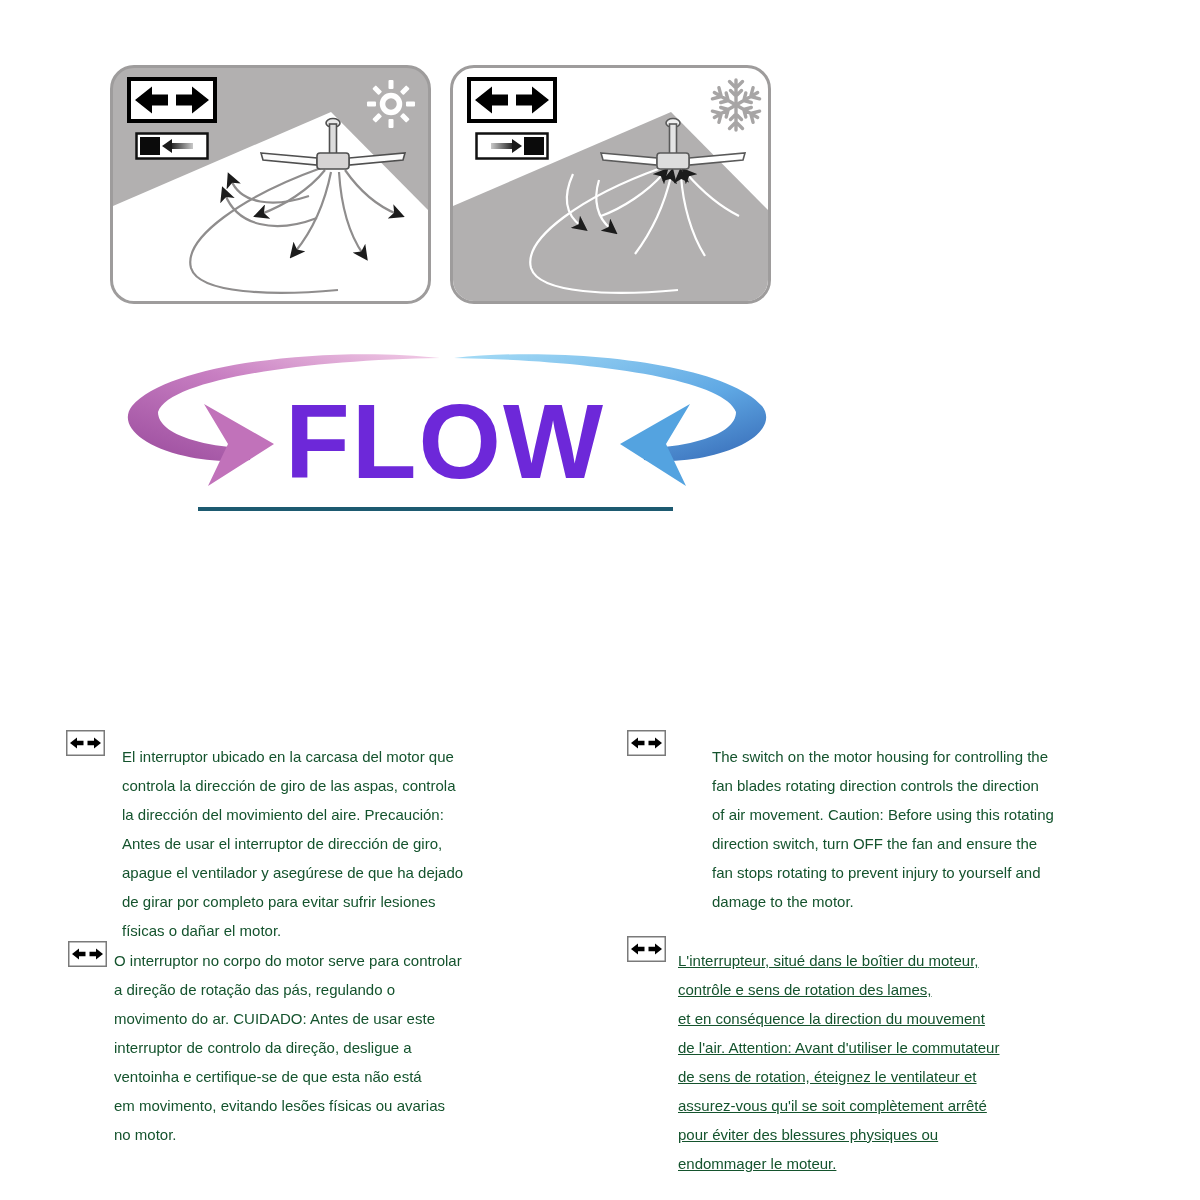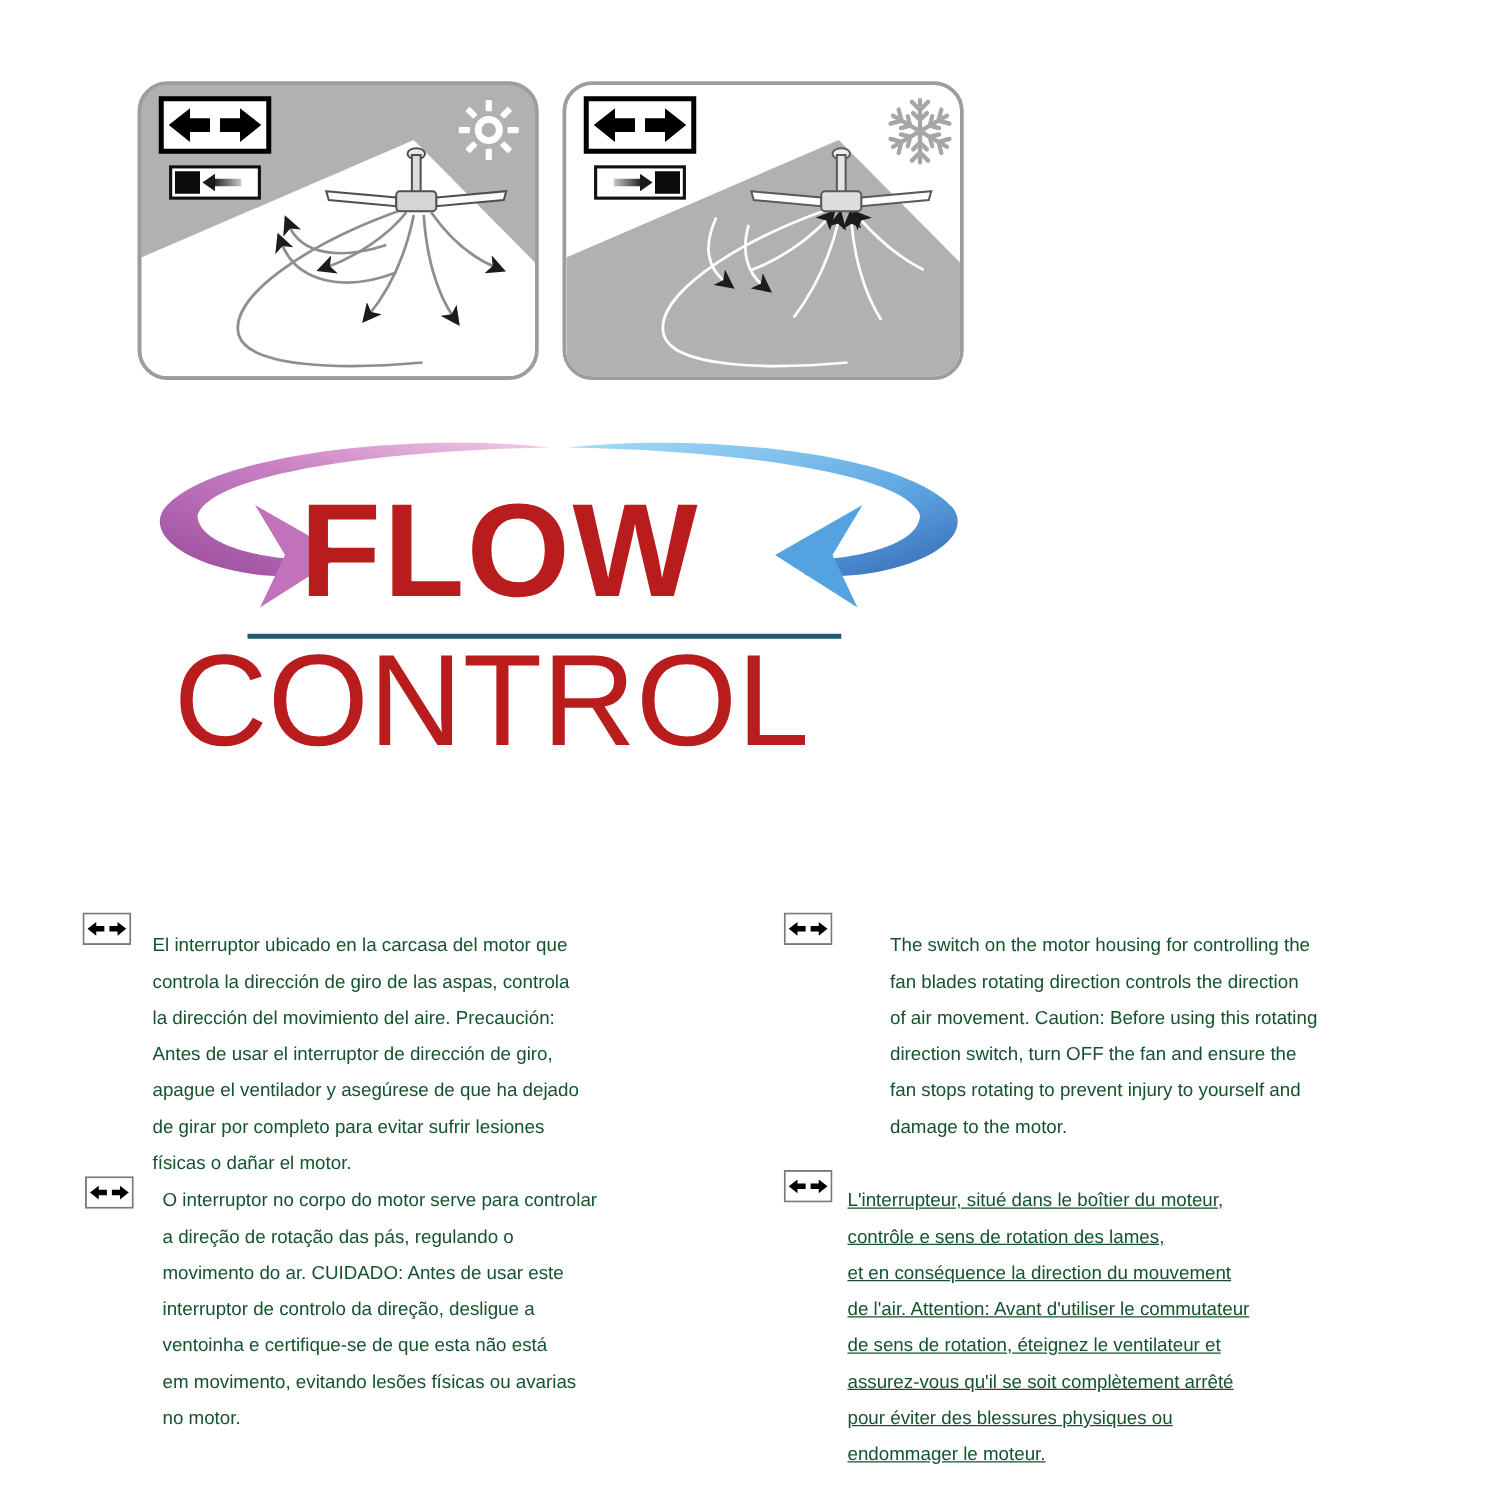--- a/index.html
+++ b/index.html
@@ -8,21 +8,21 @@
   .abs{position:absolute;}
 
   
   .panel{position:absolute;top:65px;width:315px;height:233px;border:3px solid #9e9c9c;
          border-radius:24px;overflow:hidden;background:#fff;}
   .panel svg{display:block;width:100%;height:100%;}
   #panel-summer{left:110px;}
   #panel-winter{left:450px;}
 
   
-  .logo-word{position:absolute;color:#b91c1c;white-space:nowrap;}
+  .logo-word{position:absolute;color:#6d28d9;text-align:center;white-space:nowrap;}
   #flow-word{left:240px;top:388px;width:410px;font-size:106px;line-height:106px;
              font-weight:bold;letter-spacing:2px;}
   #logo-divider{position:absolute;left:198px;top:507px;width:475px;height:4px;background:#1d5a70;}
   #control-word{left:139px;top:509px;width:600px;font-size:104px;line-height:104px;
                 font-weight:normal;letter-spacing:0px;}
 
   
   .instr-text{position:absolute;width:478px;font-size:15px;line-height:29px;color:#14532d;
               white-space:pre-line;margin-top:16px;}
   .bullet{position:absolute;width:39px;height:26px;}
@@ -168,21 +168,20 @@
     </g>
 
     <g>
       <path d="M 346 12 C 453 0, 616 16, 654 60 C 668 78, 646 100, 601 110 C 581 115, 556 116, 536 114 L 534 102 C 576 102, 628 90, 628 66 C 616 32, 476 14, 346 12 Z" fill="url(#gradBlue)"></path>
       <path d="M 512 98 L 582 58 L 558 98 L 578 140 Z" fill="#54a3e0"></path>
     </g>
   </svg>
 
   <div class="logo-word" id="flow-word">FLOW</div>
   <div id="logo-divider"></div>
-  <div class="logo-word" id="control-word">CONTROL</div>
 
   <svg class="bullet" style="left:66px;top:730px;" viewBox="0 0 39 26">
     <rect x="0.75" y="0.75" width="37.5" height="24.5" fill="#ffffff" stroke="#7a7a7a" stroke-width="1.5"></rect>
     <path d="M 4 13 L 11 7.5 L 11 10.8 L 17.5 10.8 L 17.5 15.2 L 11 15.2 L 11 18.5 Z" fill="#000"></path>
     <path d="M 35 13 L 28 7.5 L 28 10.8 L 21.5 10.8 L 21.5 15.2 L 28 15.2 L 28 18.5 Z" fill="#000"></path>
   </svg>
   <div class="instr-text" style="left:122px;top:726px;" lang="es">El interruptor ubicado en la carcasa del motor que
 controla la dirección de giro de las aspas, controla
 la dirección del movimiento del aire. Precaución:
 Antes de usar el interruptor de dirección de giro,
@@ -200,21 +199,21 @@
 of air movement. Caution: Before using this rotating
 direction switch, turn OFF the fan and ensure the
 fan stops rotating to prevent injury to yourself and
 damage to the motor.</div>
 
   <svg class="bullet" style="left:68px;top:941px;" viewBox="0 0 39 26">
     <rect x="0.75" y="0.75" width="37.5" height="24.5" fill="#ffffff" stroke="#7a7a7a" stroke-width="1.5"></rect>
     <path d="M 4 13 L 11 7.5 L 11 10.8 L 17.5 10.8 L 17.5 15.2 L 11 15.2 L 11 18.5 Z" fill="#000"></path>
     <path d="M 35 13 L 28 7.5 L 28 10.8 L 21.5 10.8 L 21.5 15.2 L 28 15.2 L 28 18.5 Z" fill="#000"></path>
   </svg>
-  <div class="instr-text" style="left:130px;top:930px;" lang="pt">O interruptor no corpo do motor serve para controlar
+  <div class="instr-text" style="left:114px;top:930px;" lang="pt">O interruptor no corpo do motor serve para controlar
 a direção de rotação das pás, regulando o
 movimento do ar. CUIDADO: Antes de usar este
 interruptor de controlo da direção, desligue a
 ventoinha e certifique-se de que esta não está
 em movimento, evitando lesões físicas ou avarias
 no motor.</div>
 
   <svg class="bullet" style="left:627px;top:936px;" viewBox="0 0 39 26">
     <rect x="0.75" y="0.75" width="37.5" height="24.5" fill="#ffffff" stroke="#7a7a7a" stroke-width="1.5"></rect>
     <path d="M 4 13 L 11 7.5 L 11 10.8 L 17.5 10.8 L 17.5 15.2 L 11 15.2 L 11 18.5 Z" fill="#000"></path>

